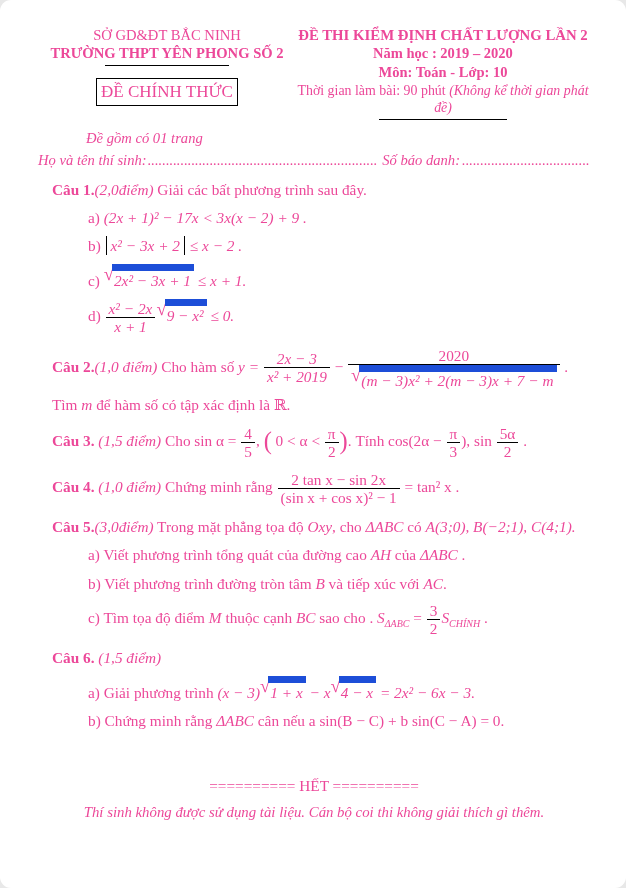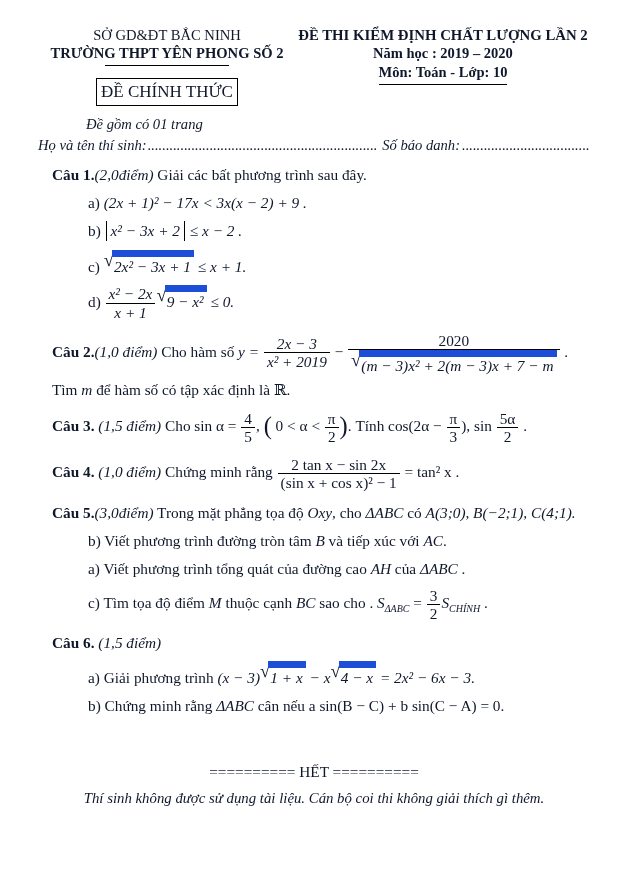--- a/index.html
+++ b/index.html
@@ -1,21 +1,21 @@
 <!DOCTYPE html>
 <html><head>
 <meta charset="utf-8">
 <style>
   html,body{margin:0;padding:0;background:#e8e8e8;}
   .page{
     width:626px;height:888px;box-sizing:border-box;margin:0 auto;
-    background:#ffffff;color:#0f172a;
+    background:#ffffff;color:#ec4899;
     font-family:"Liberation Serif","DejaVu Serif",serif;
     font-size:15.3px;line-height:1.25;
-    padding:26px 36px 0 38px;overflow:hidden;position:relative;
+    padding:26px 36px 0 38px;overflow:hidden;position:relative;border-radius:11px;
   }
   .b{font-weight:bold;}
   .i{font-style:italic;}
   
   .hdr{display:flex;}
   .hdr-left{width:258px;flex-shrink:0;text-align:center;}
   .hdr-right{flex:1;text-align:center;}
   .dept{font-size:14.6px;}
   .school{font-size:14.6px;font-weight:bold;}
   .rule-left{width:124px;border-top:1.5px solid #000;margin:3px auto 12px;}
@@ -56,20 +56,21 @@
     <div class="hdr-left">
       <div class="dept">SỞ GD&amp;ĐT BẮC NINH</div>
       <div class="school">TRƯỜNG THPT YÊN PHONG SỐ 2</div>
       <div class="rule-left"></div>
       <div class="official-box">ĐỀ CHÍNH THỨC</div>
     </div>
     <div class="hdr-right">
       <div class="etitle">ĐỀ THI KIỂM ĐỊNH CHẤT LƯỢNG LẦN 2</div>
       <div class="eyear">Năm học : 2019 – 2020</div>
       <div class="esub">Môn: Toán - Lớp: 10</div>
+      <div class="etime"><span>Thời gian làm bài: 90 phút </span><span class="i">(Không kể thời gian phát đề)</span></div>
       <div class="rule-right"></div>
     </div>
   </div>
 
   <div class="pages-note">Đề gồm có 01 trang</div>
 
   <div class="student-line">
     <span>Họ và tên thí sinh:</span>
     <span class="dots1">....................................................................................................</span>
     <span>Số báo danh:</span>
@@ -104,24 +105,24 @@
   </div>
 
   <div class="q">
     <span class="b">Câu 4.</span><span class="i"> (1,0 điểm)</span><span> Chứng minh rằng </span><span class="frac"><span class="fnum">2 tan x − sin 2x</span><span class="fden">(sin x + cos x)² − 1</span></span><span> = tan² x .</span>
   </div>
 
   <div class="q">
     <span class="b">Câu 5.</span><span class="i">(3,0điểm)</span><span> Trong mặt phẳng tọa độ </span><span class="mi">Oxy</span><span>, cho </span><span class="mi">ΔABC</span><span> có </span><span class="mi">A(3;0), B(−2;1), C(4;1).</span>
   </div>
   <div class="item">
-    <span>b) </span><span>Viết phương trình đường tròn tâm </span><span class="mi">B</span><span> và tiếp xúc với </span><span class="mi">AC</span><span>.</span>
+    <span>a) </span><span>Viết phương trình tổng quát của đường cao </span><span class="mi">AH</span><span> của </span><span class="mi">ΔABC</span><span> .</span>
   </div>
   <div class="item">
-    <span>a) </span><span>Viết phương trình tổng quát của đường cao </span><span class="mi">AH</span><span> của </span><span class="mi">ΔABC</span><span> .</span>
+    <span>b) </span><span>Viết phương trình đường tròn tâm </span><span class="mi">B</span><span> và tiếp xúc với </span><span class="mi">AC</span><span>.</span>
   </div>
   <div class="item">
     <span>c) </span><span>Tìm tọa độ điểm </span><span class="mi">M</span><span> thuộc cạnh </span><span class="mi">BC</span><span> sao cho . </span><span class="mi">S</span><sub class="s">ΔABC</sub><span> = </span><span class="frac"><span class="fnum">3</span><span class="fden">2</span></span><span class="mi">S</span><sub class="s">CHÍNH</sub><span> .</span>
   </div>
 
   <div class="q">
     <span class="b">Câu 6.</span><span class="i"> (1,5 điểm)</span>
   </div>
   <div class="item">
     <span>a) </span><span>Giải phương trình  </span><span class="mi">(x − 3)</span><span class="sqrt"><span class="rsign">√</span><span class="rad mi">1 + x</span></span><span class="mi"> − x</span><span class="sqrt"><span class="rsign">√</span><span class="rad mi">4 − x</span></span><span class="mi"> = 2x² − 6x − 3.</span>

